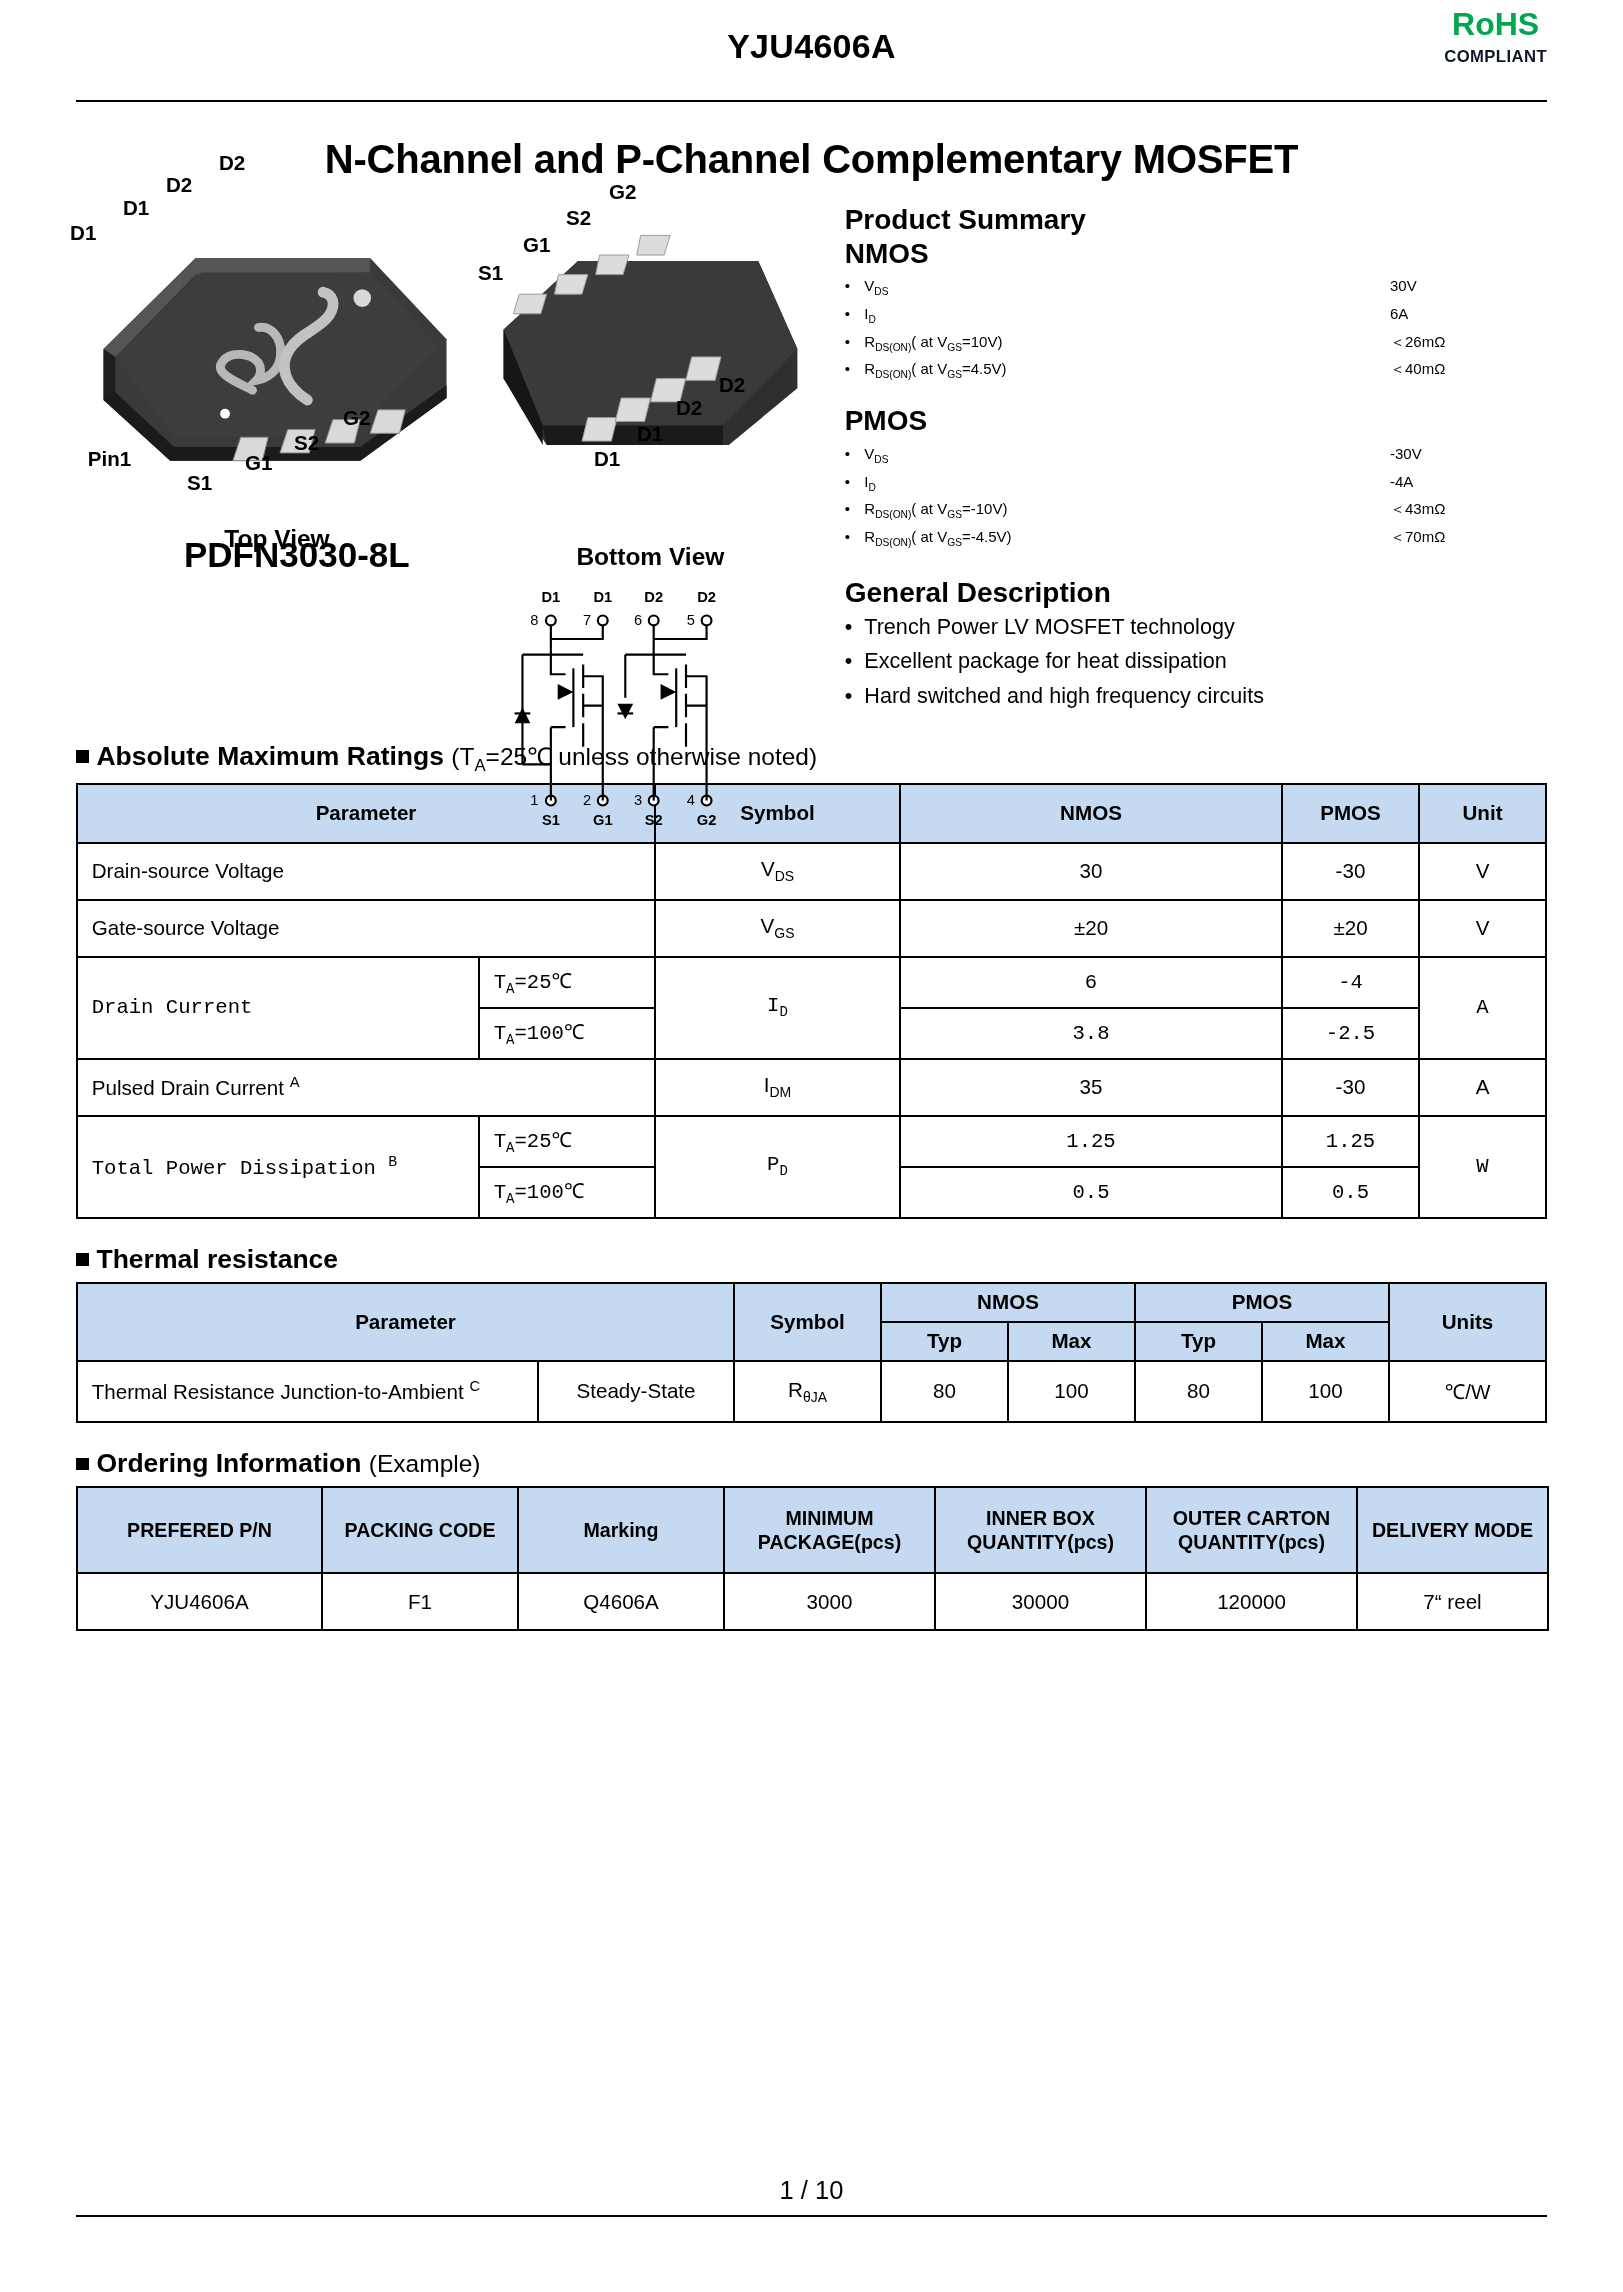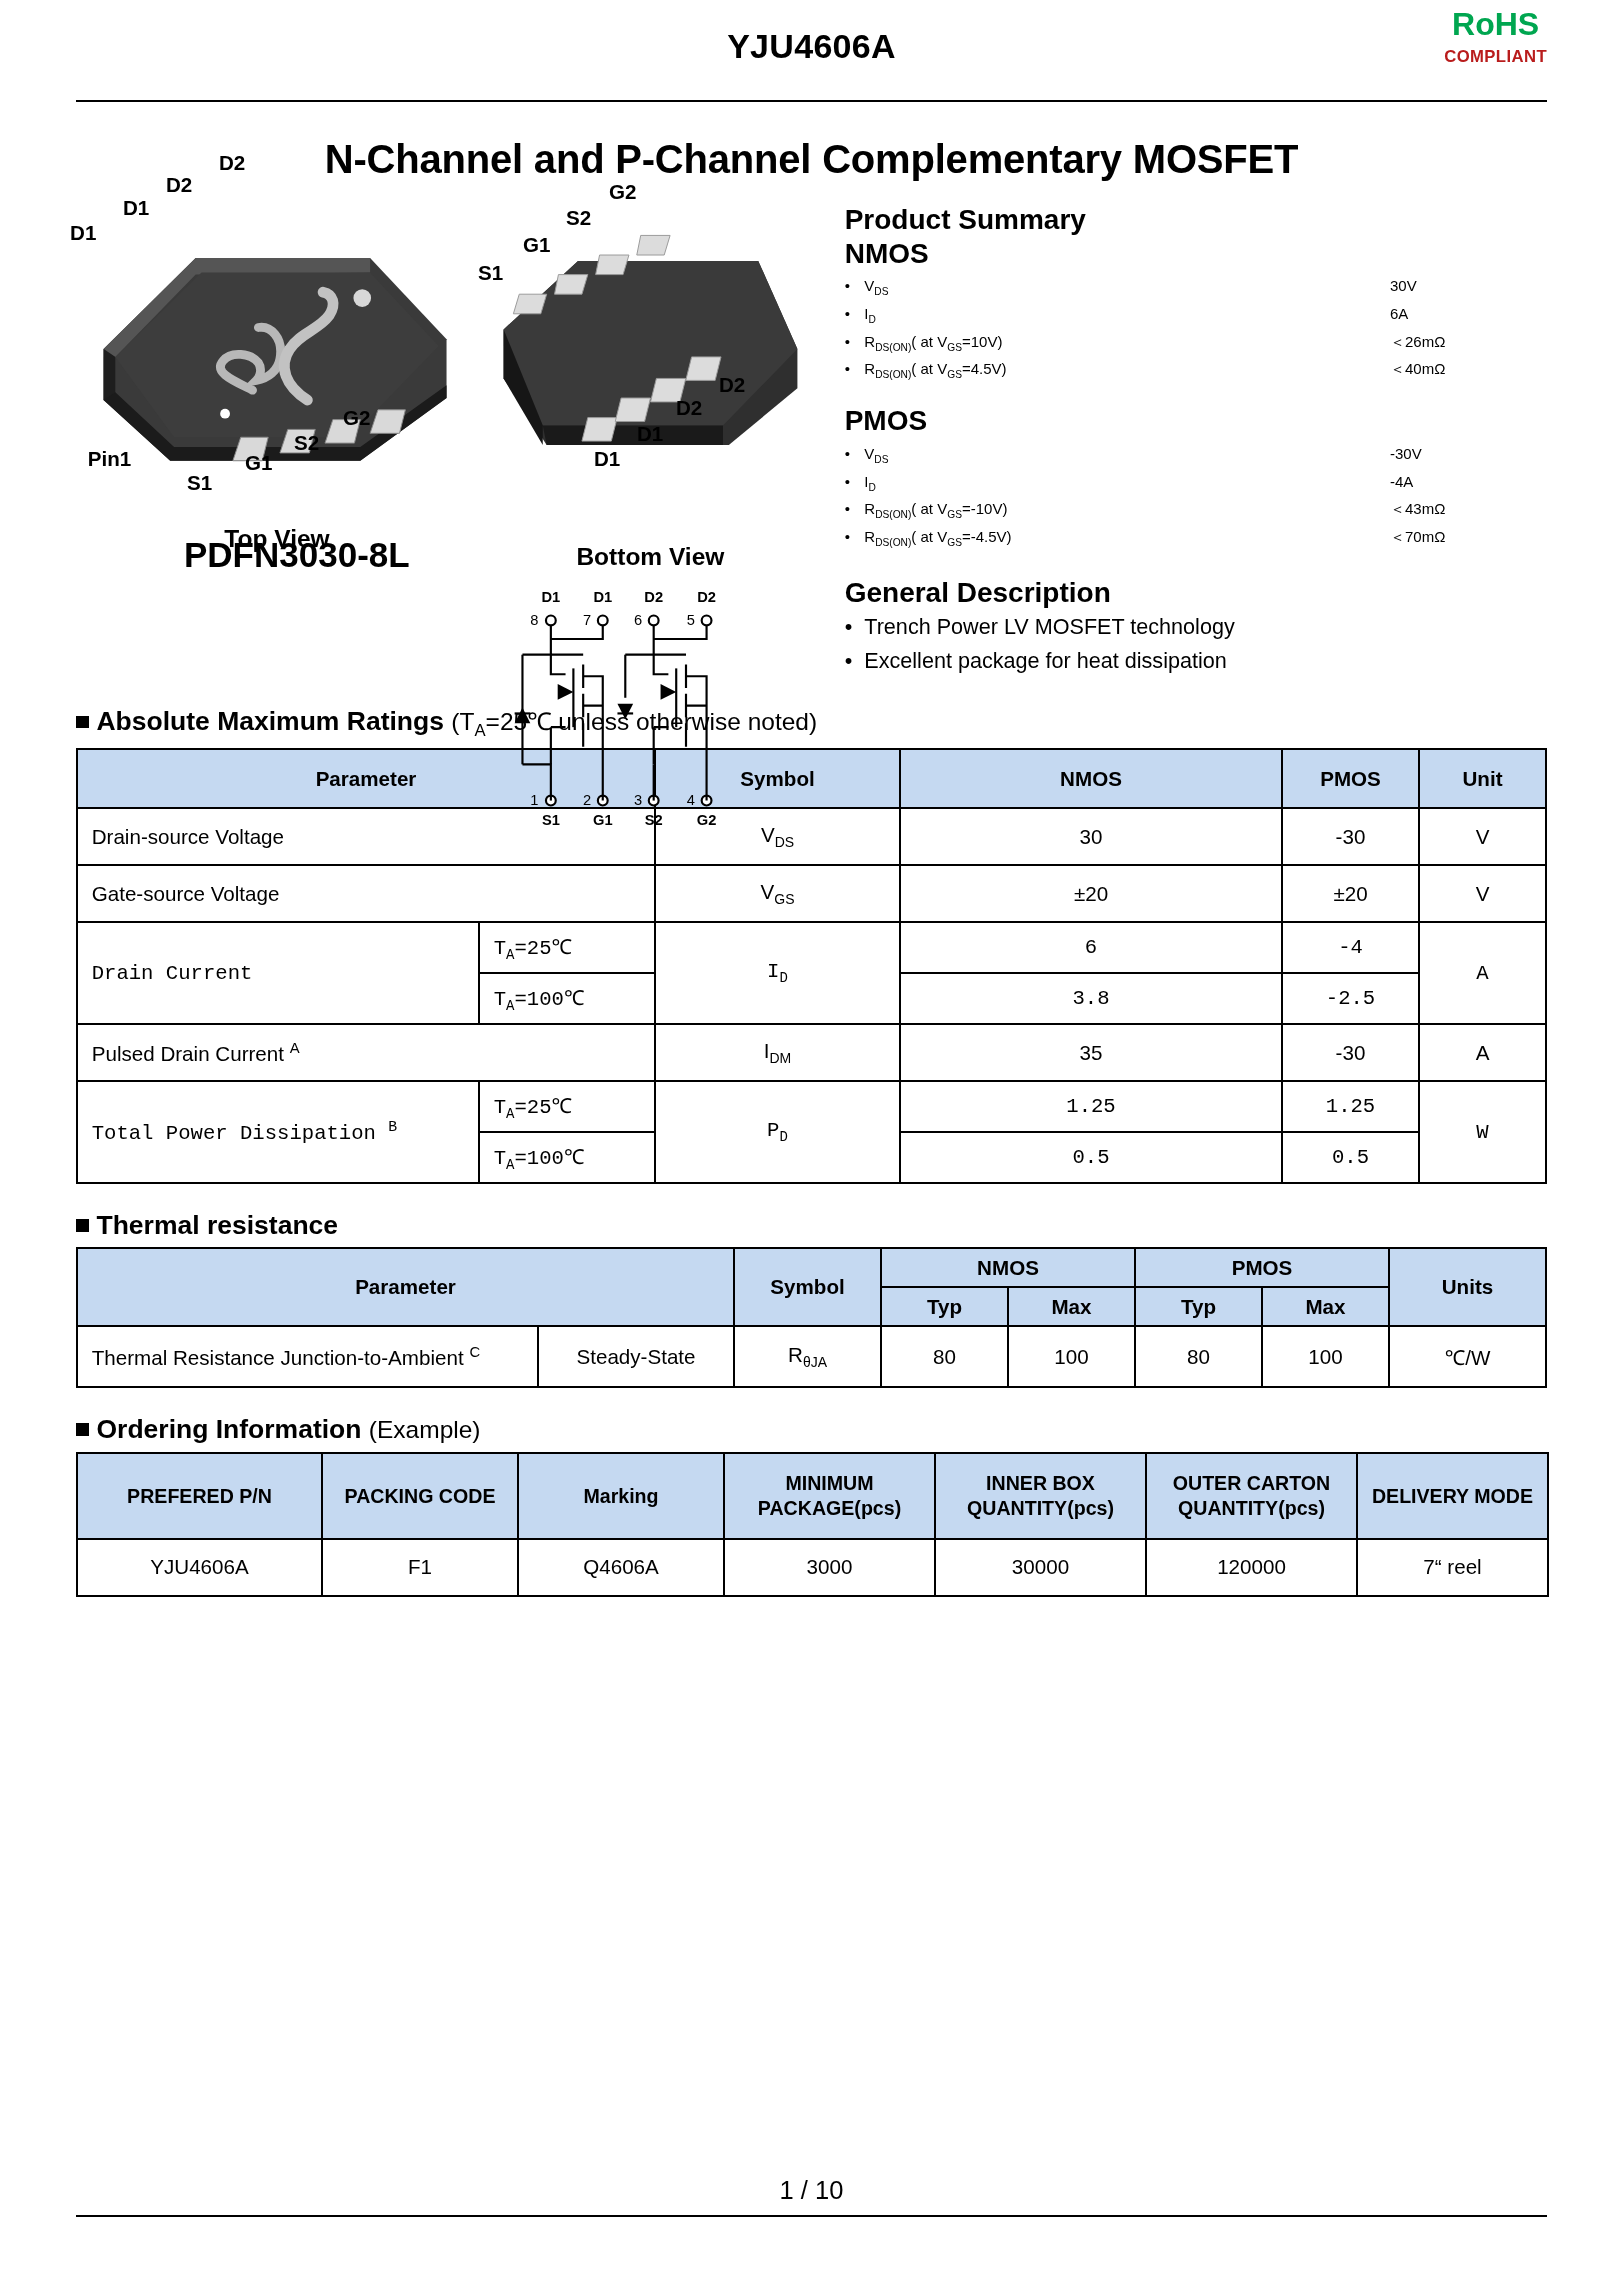--- a/index.html
+++ b/index.html
@@ -16,21 +16,21 @@
   .page { padding: 0 76px; position: relative; height: 100%; }
 
   
   .header { position: relative; height: 98px; }
   .part-number {
     position: absolute; left: 50%; transform: translateX(-50%);
     top: 27.4px; font-size: 34px; font-weight: bold; letter-spacing: 0.3px;
   }
   .rohs { position: absolute; right: 0; top: 7.8px; text-align: center; }
   .rohs-main { color: #00a650; font-size: 32px; font-weight: bold; line-height: 1; }
-  .rohs-sub { color: #b91c1c; font-size: 16.7px; font-weight: bold; letter-spacing: 0.4px; margin-top: 6.9px; }
+  .rohs-sub { color: #0f172a; font-size: 16.7px; font-weight: bold; letter-spacing: 0.4px; margin-top: 6.9px; }
   .header-rule { border-top: 2.9px solid #000; margin-top: 2px; }
 
   
   .main-title {
     text-align: center; font-size: 40px; font-weight: bold;
     margin-top: 35px; letter-spacing: -0.2px;
   }
 
   
   .hero { display: flex; margin-top: 21.6px; }
@@ -287,20 +287,21 @@
         <div class="spec-val">＜70mΩ</div>
       </div>
 
       <div class="sec-title" style="margin-top:25.5px;">General Description</div>
       <div class="desc-list">
         <div><span class="bullet">•</span><span>Trench Power LV MOSFET technology</span></div>
         <div><span class="bullet">•</span><span>Excellent package for heat dissipation</span></div>
       </div>
 
       <div class="desc-list">
+        <div><span class="bullet">•</span><span>Hard switched and high frequency circuits</span></div>
       </div>
     </div>
   </div>
 
   <div class="tbl-heading">
     <span class="sq"></span><span>Absolute Maximum Ratings</span>
     <span class="norm">(T<sub>A</sub>=25℃ unless otherwise noted)</span>
   </div>
 
   <table class="amr">

